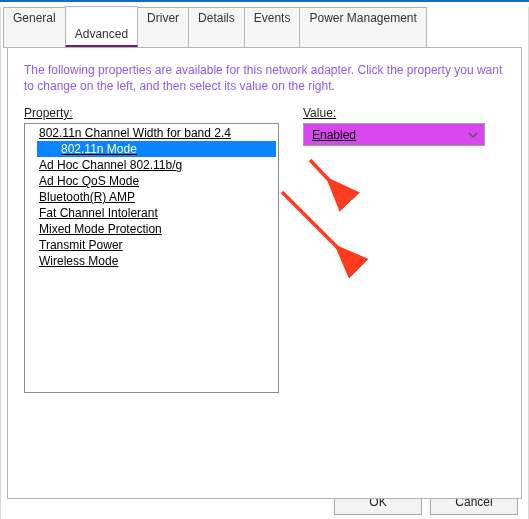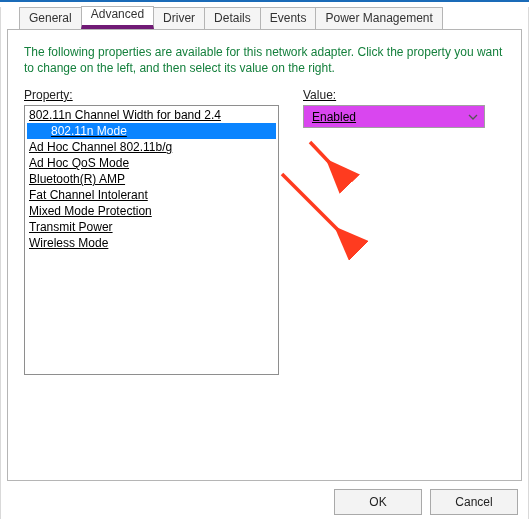--- a/index.html
+++ b/index.html
@@ -19,55 +19,55 @@
     }
     .dialog {
       border: 1px solid #d9d9d9;
       border-top: none;
       height: 517px;
       position: relative;
       background: #fff;
     }
     .tabs {
       display: flex;
-      margin: 5px 6px 0 18px;
+      margin: 5px 6px 0 2px;
       position: relative;
       z-index: 2;
     }
     .tab {
       border: 1px solid #b5b5b5;
       border-bottom: 1px solid #b5b5b5;
       background: #f5f5f5;
       padding: 3px 9px 3px 9px;
       font-size: 12px;
       color: #333;
       margin-right: -1px;
       cursor: pointer;
       position: relative;
     }
     .tab.active {
       background: #fff;
-      border-bottom: 4px solid #701a75;
-      padding-top: 0;
+      border-bottom: 2px solid #701a75;
+      padding-top: 20px;
       padding-bottom: 4px;
       top: -1px;
       z-index: 3;
     }
     .tabpanel {
       border: 1px solid #b5b5b5;
       margin: -1px 6px 0 6px;
       height: 452px;
       padding: 14px 16px;
       position: relative;
       z-index: 1;
       background: #fff;
     }
     .desc {
       font-size: 12px;
-      color: #15803d;
+      color: #8b5cf6;
       line-height: 1.35;
       margin-bottom: 12px;
     }
     .cols {
       display: flex;
       gap: 24px;
       text-decoration: underline;
     }
     .col-left { width: 255px; }
     .col-right { flex: 1; }
@@ -85,20 +85,21 @@
       padding: 1px 2px;
     }
     .listbox .item {
       padding: 0 2px;
       font-size: 12px;
       line-height: 16px;
       height: 16px;
       white-space: nowrap;
       color: #000;
       cursor: default;
+      margin-left: 10px;
     }
     .listbox .item.selected {
       background: #0a84ff;
       color: #fff;
       padding-left: 24px;
     }
     .select-wrap {
       position: relative;
       width: 182px;
       height: 23px;

